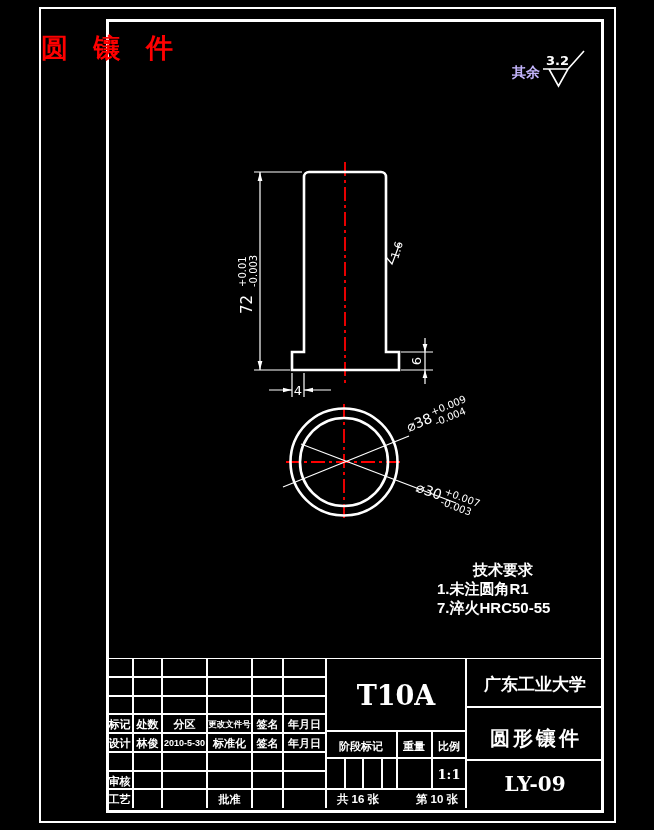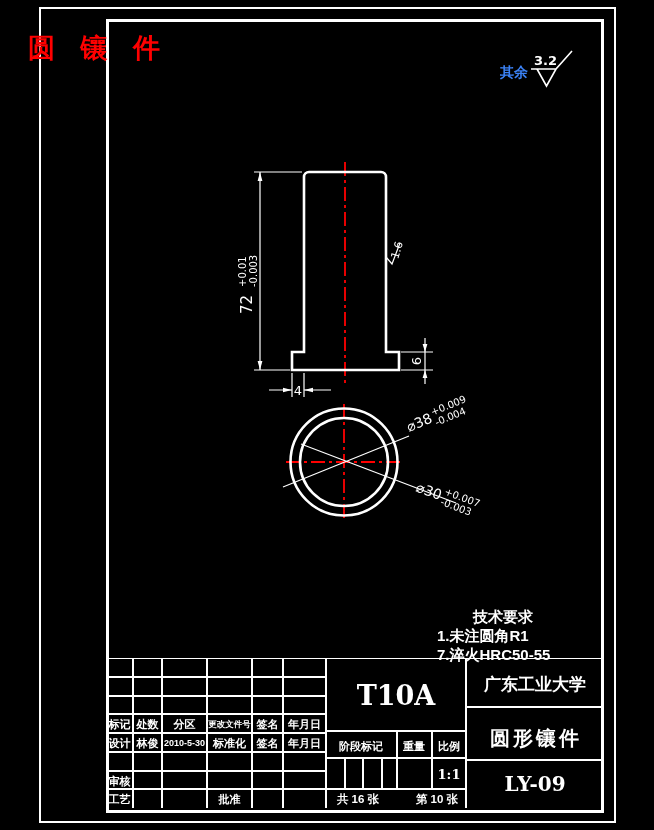--- a/index.html
+++ b/index.html
@@ -1,28 +1,28 @@
 <!DOCTYPE html>
 <html><head>
 <meta charset="utf-8">
 <style>
   html,body{margin:0;padding:0;background:#000;}
   body{width:654px;height:830px;position:relative;overflow:hidden;
        font-family:"Liberation Sans",sans-serif;}
   .abs{position:absolute;}
   .outer-border{left:39px;top:7px;width:573px;height:812px;border:2px solid #fff;}
   .inner-frame{left:106px;top:19px;width:492px;height:788px;border:3px solid #fff;}
-  .overlay-title{left:28px;top:30px;color:#f00;font-size:27px;font-weight:bold;
+  .overlay-title{left:41px;top:30px;color:#f00;font-size:27px;font-weight:bold;
                  letter-spacing:9px;white-space:nowrap;z-index:5;}
-  .surface-note{left:500px;top:64px;color:#3b82f6;font-size:14px;font-weight:bold;}
+  .surface-note{left:512px;top:64px;color:#c4b5fd;font-size:14px;font-weight:bold;}
   .surface-symbol{position:absolute;left:28px;top:-18px;}
   .geom{left:0;top:0;width:654px;height:830px;}
   .techreq{left:437px;top:560px;color:#fff;font-size:15px;font-weight:bold;
            line-height:19px;white-space:nowrap;}
-  .techreq .tr-title{padding-left:36px;margin-top:47px;}
+  .techreq .tr-title{padding-left:36px;}
   .titleblock{left:106px;top:658px;width:498px;height:152px;}
   
   .outline{fill:none;stroke:#fff;stroke-width:2.6;}
   .thin{fill:none;stroke:#fff;stroke-width:1.2;}
   .cl{fill:none;stroke:#ff0000;stroke-width:1.8;stroke-dasharray:14 4 3 4;}
   .ah{fill:#fff;}
   .dim{fill:#fff;font-family:"DejaVu Sans",sans-serif;}
   .t15{font-size:15px;} .t14{font-size:14px;} .t13{font-size:13px;}
   .t11{font-size:11px;} .t10{font-size:10px;}
   .tbl{fill:none;stroke:#fff;stroke-width:2;}

